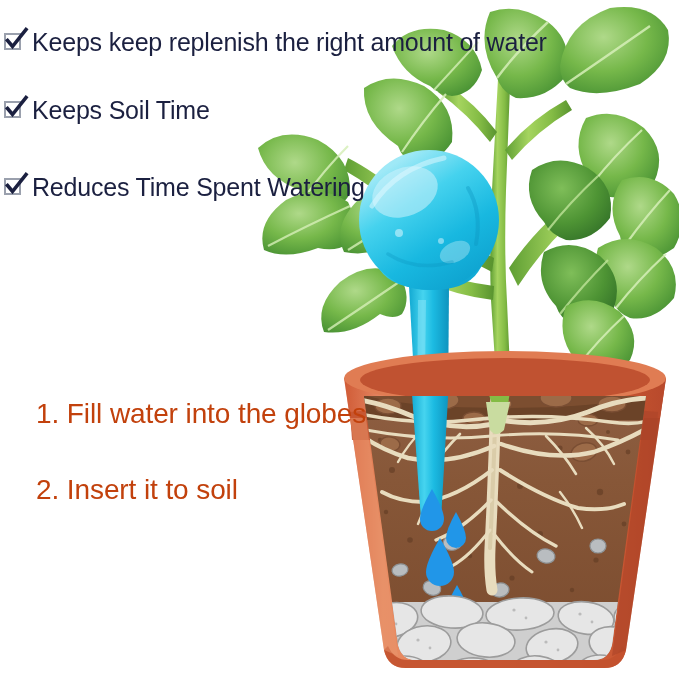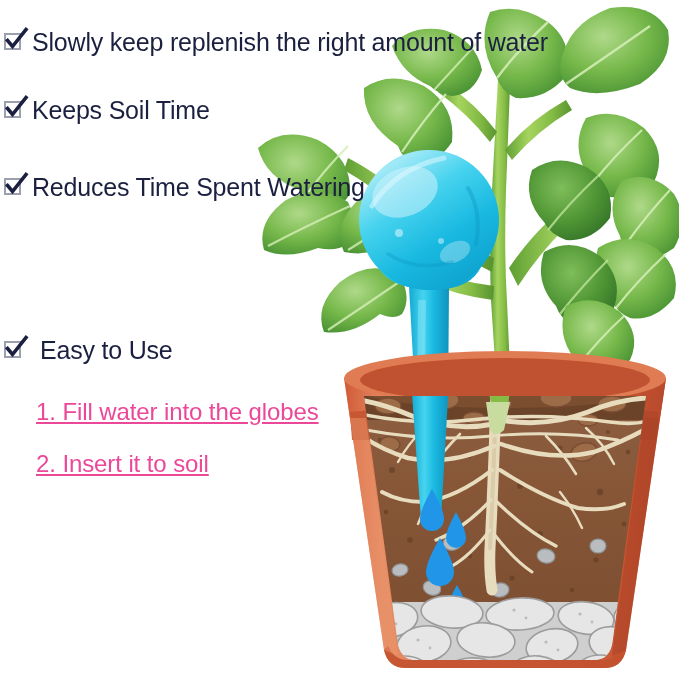--- a/index.html
+++ b/index.html
@@ -16,29 +16,29 @@
               pointer-events:none;}
   #text-layer .row{position:absolute;display:flex;align-items:center;pointer-events:auto;}
 
   .cbox{position:relative;width:21px;height:21px;flex:0 0 21px;}
   .cbox .bx{position:absolute;left:0;top:1px;width:17px;height:17px;
             border:2px solid #9aa0ad;background:#ffffff;box-sizing:border-box;}
   .cbox svg{position:absolute;left:0;top:-4px;width:25px;height:25px;overflow:visible;}
 
   .ftxt{font-size:25px;line-height:1;color:#1b2040;white-space:nowrap;
         letter-spacing:-0.2px;}
-  .stxt{font-size:24px;line-height:1;color:#ec4899;white-space:nowrap;
-        letter-spacing:-0.1px;text-decoration:underline;}
+  .stxt{font-size:28px;line-height:1;color:#c2410c;white-space:nowrap;
+        letter-spacing:-0.1px;}
 
   .r1{left:4px; top:30px;}
   .r2{left:4px; top:98px;}
   .r3{left:4px; top:163px;margin-top:12px;}
   .r4{left:4px; top:338px;}
   .r5{left:36px;top:400px;}
-  .r6{left:36px;top:452px;}
+  .r6{left:36px;top:476px;}
 
   .gap-sm{width:7px;}
   .gap-lg{width:15px;}
 </style>
 </head>
 <body>
 
 <div id="stage">
 
   <svg id="art" viewBox="0 0 679 679">
@@ -317,21 +317,21 @@
   <div id="text-layer">
 
     <div class="row r1">
       <span class="cbox">
         <span class="bx"></span>
         <svg viewBox="0 0 25 25" aria-hidden="true">
           <path d="M3.5,12.5 L8.5,18.5 L22,1.5" fill="none" stroke="#1b2040" stroke-width="3.6" stroke-linecap="square" stroke-linejoin="miter"></path>
         </svg>
       </span>
       <span class="gap-sm"></span>
-      <span class="ftxt">Slowly keep replenish the right amount of water</span>
+      <span class="ftxt">Keeps keep replenish the right amount of water</span>
     </div>
 
     <div class="row r2">
       <span class="cbox">
         <span class="bx"></span>
         <svg viewBox="0 0 25 25" aria-hidden="true">
           <path d="M3.5,12.5 L8.5,18.5 L22,1.5" fill="none" stroke="#1b2040" stroke-width="3.6" stroke-linecap="square" stroke-linejoin="miter"></path>
         </svg>
       </span>
       <span class="gap-sm"></span>
@@ -342,30 +342,20 @@
       <span class="cbox">
         <span class="bx"></span>
         <svg viewBox="0 0 25 25" aria-hidden="true">
           <path d="M3.5,12.5 L8.5,18.5 L22,1.5" fill="none" stroke="#1b2040" stroke-width="3.6" stroke-linecap="square" stroke-linejoin="miter"></path>
         </svg>
       </span>
       <span class="gap-sm"></span>
       <span class="ftxt">Reduces Time Spent Watering</span>
     </div>
 
-    <div class="row r4">
-      <span class="cbox">
-        <span class="bx"></span>
-        <svg viewBox="0 0 25 25" aria-hidden="true">
-          <path d="M3.5,12.5 L8.5,18.5 L22,1.5" fill="none" stroke="#1b2040" stroke-width="3.6" stroke-linecap="square" stroke-linejoin="miter"></path>
-        </svg>
-      </span>
-      <span class="gap-lg"></span>
-      <span class="ftxt">Easy to Use</span>
-    </div>
 
     <div class="row r5">
       <span class="stxt">1. Fill water into the globes</span>
     </div>
 
     <div class="row r6">
       <span class="stxt">2. Insert it to soil</span>
     </div>
 
   </div>

